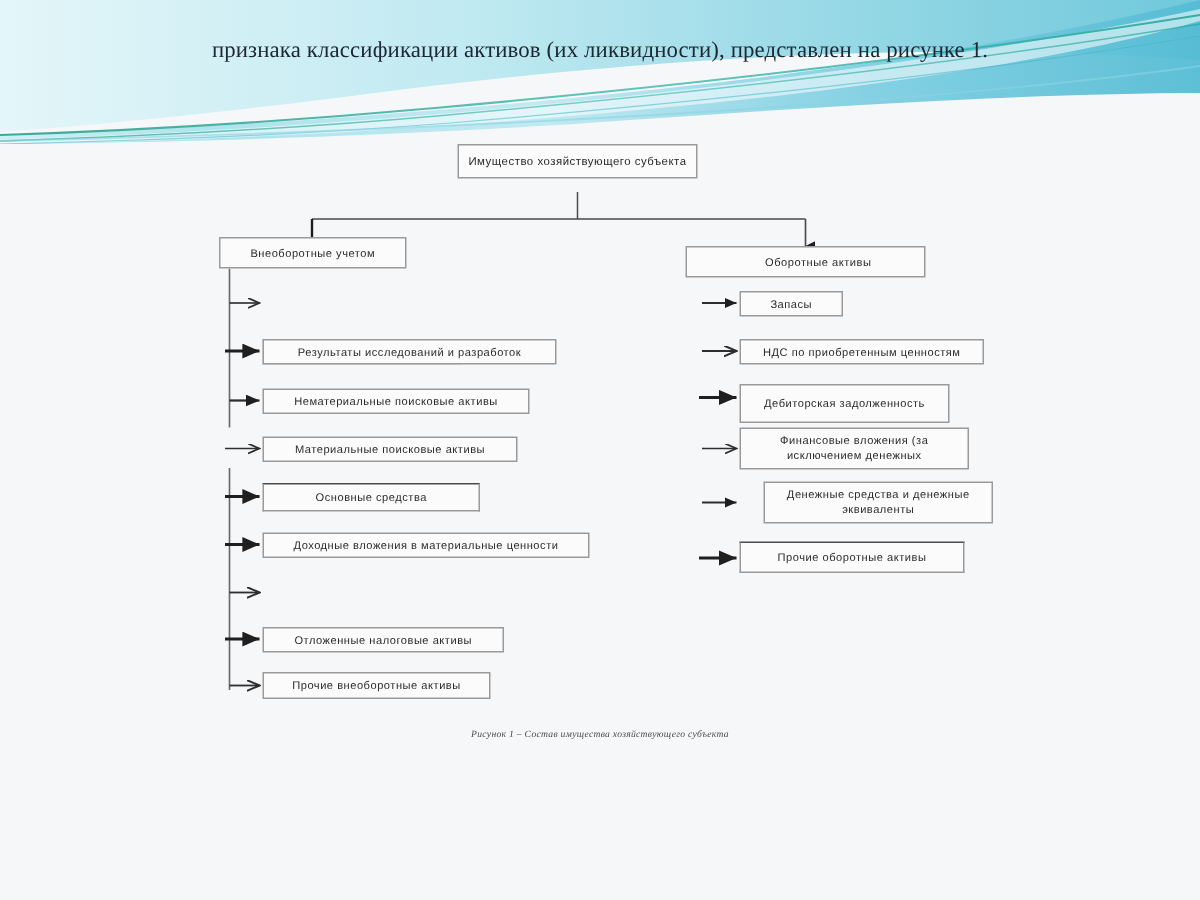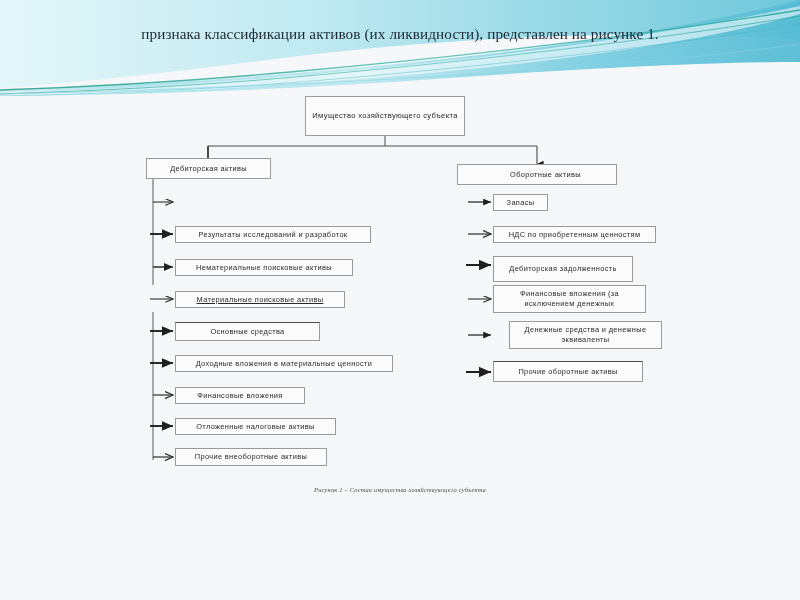--- a/index.html
+++ b/index.html
@@ -176,37 +176,36 @@
       <path d="M153,457 L173,457" stroke="#2e2e2e" stroke-width="1.2" fill="none" marker-end="url(#arrowThin)"></path>
 
       <path d="M468,202 L491,202" stroke="#2e2e2e" stroke-width="1.3" fill="none" marker-end="url(#arrowFill)"></path>
       <path d="M468,234 L491,234" stroke="#2e2e2e" stroke-width="1.2" fill="none" marker-end="url(#arrowThin)"></path>
       <path d="M466,265 L491,265" stroke="#1f1f1f" stroke-width="2" fill="none" marker-end="url(#arrowFill)"></path>
       <path d="M468,299 L491,299" stroke="#2e2e2e" stroke-width="1.1" fill="none" marker-end="url(#arrowThin)"></path>
       <path d="M468,335 L491,335" stroke="#2e2e2e" stroke-width="1.3" fill="none" marker-end="url(#arrowFill)"></path>
       <path d="M466,372 L491,372" stroke="#1f1f1f" stroke-width="2" fill="none" marker-end="url(#arrowFill)"></path>
     </svg>
 
-    <div class="node root" style="left:305px;top:96px;width:160px;height:40px;">Имущество хозяйствующего субъекта</div>
-
-    <div class="node" style="left:146px;top:158px;width:125px;height:21px;">Дебиторская активы</div>
+    <div class="node root" style="left:305px;top:96px;width:160px;height:23px;">Имущество хозяйствующего субъекта</div>
+
+    <div class="node" style="left:146px;top:158px;width:125px;height:21px;">Внеоборотные учетом</div>
 
     <div class="node" style="left:175px;top:194px;width:133px;height:17px;margin-top:32px;">Нематериальные активы</div>
     <div class="node" style="left:175px;top:226px;width:196px;height:17px;">Результаты исследований и разработок</div>
     <div class="node" style="left:175px;top:259px;width:178px;height:17px;">Нематериальные поисковые активы</div>
-    <div class="node" style="left:175px;top:291px;width:170px;height:17px;text-decoration:underline;">Материальные поисковые активы</div>
+    <div class="node" style="left:175px;top:291px;width:170px;height:17px;">Материальные поисковые активы</div>
     <div class="node thick-top" style="left:175px;top:322px;width:145px;height:19px;">Основные средства</div>
     <div class="node" style="left:175px;top:355px;width:218px;height:17px;">Доходные вложения в материальные ценности</div>
-    <div class="node" style="left:175px;top:387px;width:130px;height:17px;">Финансовые вложения</div>
     <div class="node" style="left:175px;top:418px;width:161px;height:17px;">Отложенные налоговые активы</div>
     <div class="node" style="left:175px;top:448px;width:152px;height:18px;">Прочие внеоборотные активы</div>
 
     <div class="node" style="left:457px;top:164px;width:160px;height:21px;padding-left:21px;">Оборотные активы</div>
 
-    <div class="node" style="left:493px;top:194px;width:55px;height:17px;">Запасы</div>
+    <div class="node" style="left:493px;top:194px;width:69px;height:17px;">Запасы</div>
     <div class="node" style="left:493px;top:226px;width:163px;height:17px;">НДС по приобретенным ценностям</div>
     <div class="node" style="left:493px;top:256px;width:140px;height:26px;">Дебиторская задолженность</div>
     <div class="node" style="left:493px;top:285px;width:153px;height:28px;">Финансовые вложения (за исключением денежных</div>
     <div class="node" style="left:493px;top:321px;width:153px;height:28px;margin-left:16px;">Денежные средства и денежные эквиваленты</div>
     <div class="node thick-top" style="left:493px;top:361px;width:150px;height:21px;">Прочие оборотные активы</div>
 
   </div>
 
   <div id="figure-caption">Рисунок 1 – Состав имущества хозяйствующего субъекта</div>
 

